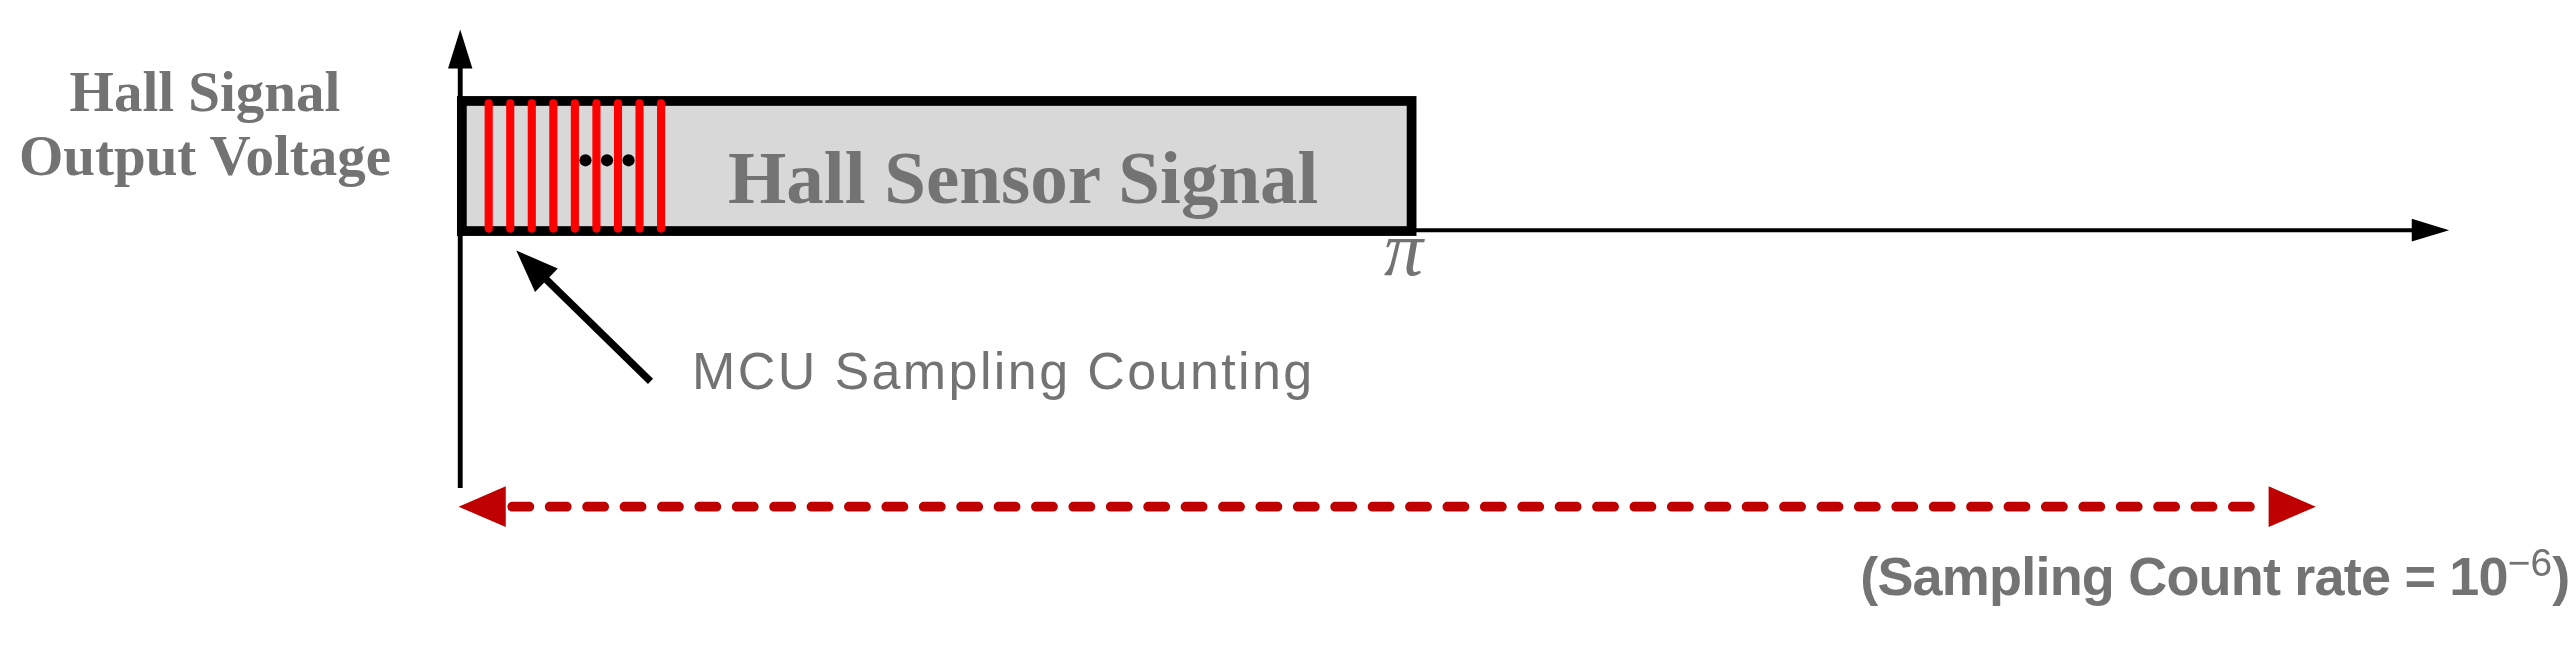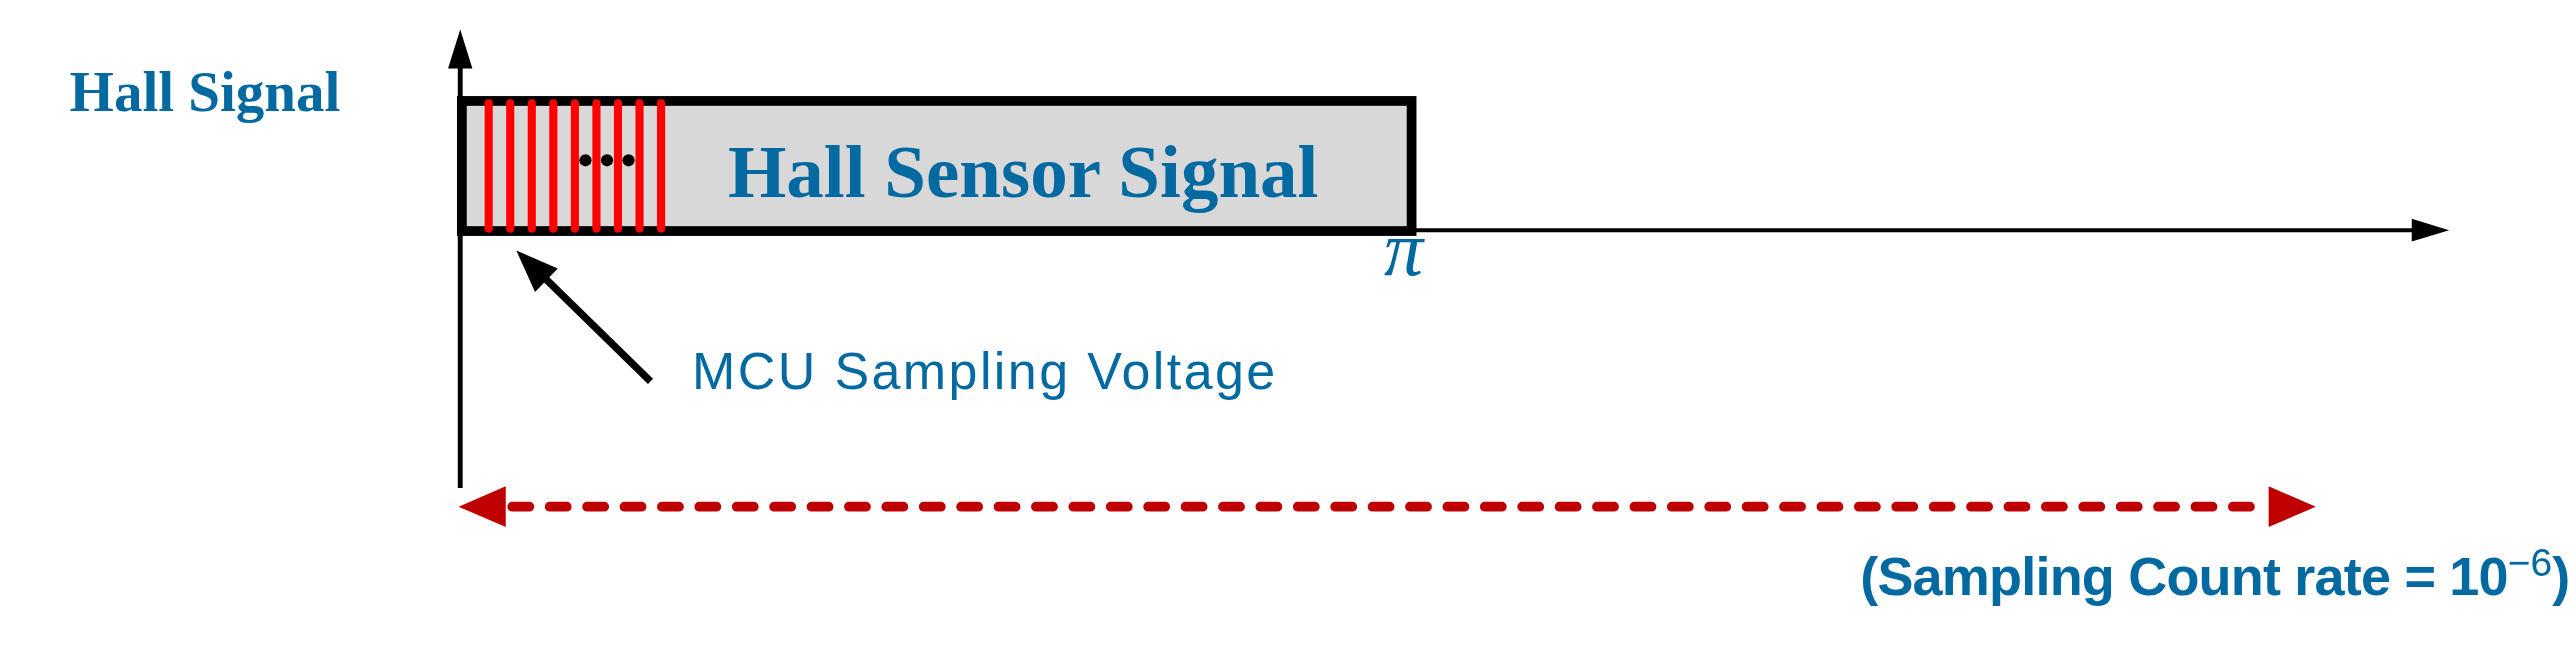--- a/index.html
+++ b/index.html
@@ -3,21 +3,21 @@
 <meta charset="utf-8">
 <style>
   html, body { margin: 0; padding: 0; background: #ffffff; }
   .stage {
     position: relative;
     width: 2576px;
     height: 654px;
     background: #ffffff;
     overflow: hidden;
     font-family: "Liberation Sans", "DejaVu Sans", sans-serif;
-    color: #0369a1;
+    color: #737373;
   }
   svg.layer {
     position: absolute;
     left: 0; top: 0;
     width: 2576px; height: 654px;
     display: block;
   }
   
   .vaxis  { stroke: #000; stroke-width: 6; }
   .haxis  { stroke: #000; stroke-width: 5; }
@@ -30,21 +30,21 @@
   
   .txt { position: absolute; white-space: nowrap; }
   .ylabel {
     left: 18px; top: 60px; width: 374px;
     text-align: center;
     font-family: "Liberation Serif", "DejaVu Serif", serif;
     font-weight: 700;
     font-size: 57px; line-height: 64px;
   }
   .boxlabel {
-    left: 728px; top: 134px;
+    left: 728px; top: 140px;
     font-family: "Liberation Serif", "DejaVu Serif", serif;
     font-weight: 700;
     font-size: 75px; line-height: 1;
   }
   .pitick {
     left: 1350px; top: 210px; width: 107px;
     text-align: center;
     font-family: "Liberation Serif", "DejaVu Serif", serif;
     font-style: italic;
     font-size: 78px; line-height: 1;
@@ -113,27 +113,28 @@
     <line class="annoline" x1="800" y1="469" x2="666" y2="338"></line>
     <polygon class="ahead" points="635,308 686,330 658,359"></polygon>
 
     <line class="dashline" x1="630" y1="623" x2="2782" y2="623" stroke="#bf0000"></line>
     <polygon points="564,623 622,598 622,648" fill="#bf0000"></polygon>
     <polygon points="2848,623 2790,598 2790,648" fill="#bf0000"></polygon>
   </svg>
 
   <div class="txt ylabel">
     <div>Hall Signal</div>
+    <div>Output Voltage</div>
   </div>
 
   <div class="txt boxlabel">Hall Sensor Signal</div>
 
   <div class="txt pitick">π</div>
 
 
-  <div class="txt mcu">MCU Sampling Voltage</div>
+  <div class="txt mcu">MCU Sampling Counting</div>
 
   <div class="txt note">
     <span>(Sampling Count rate = 10</span><span class="sup">−6</span><span>)</span>
   </div>
 
 </div>
 
 
 </body></html>

